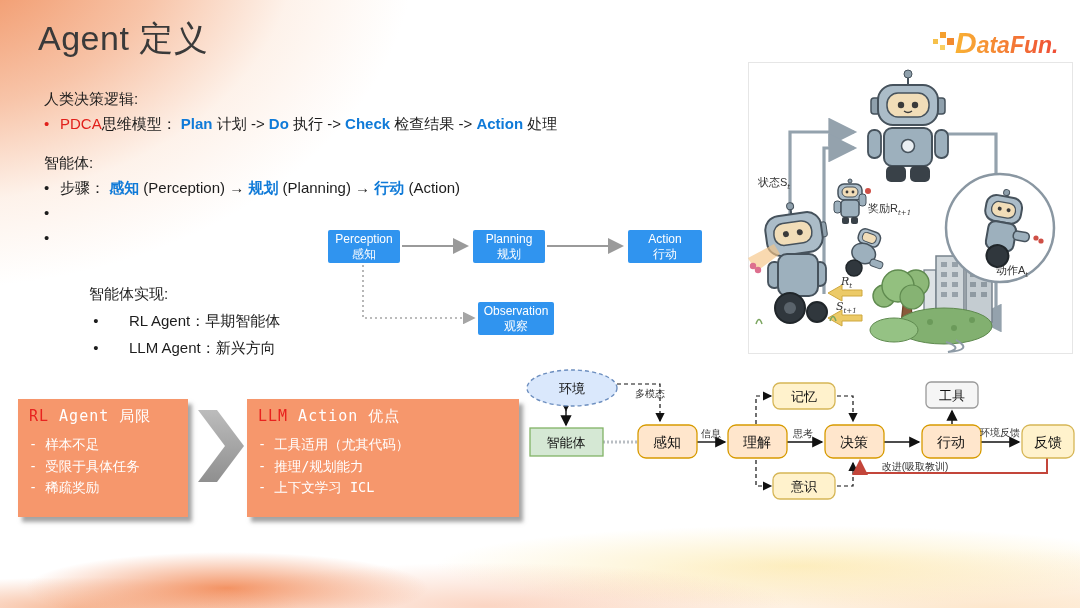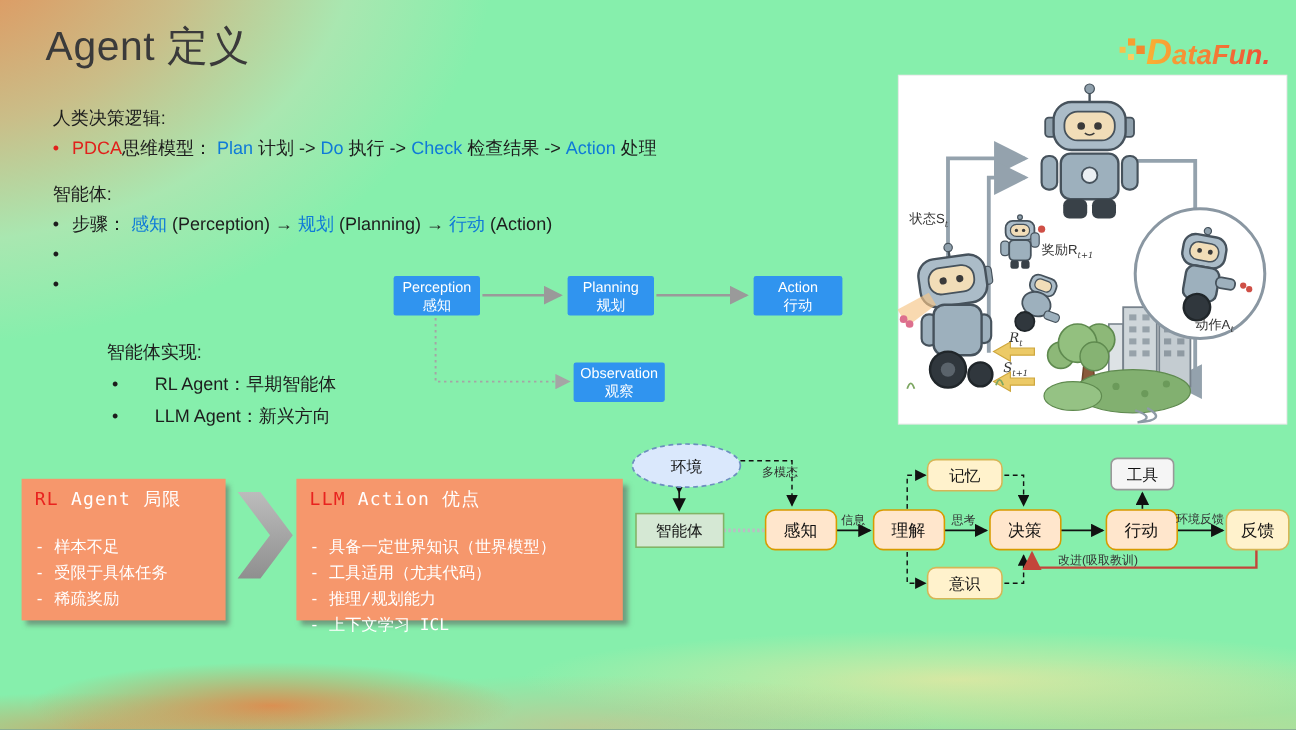--- a/index.html
+++ b/index.html
@@ -1,41 +1,41 @@
 <!DOCTYPE html>
 <html><head>
 <meta charset="utf-8">
 <style>
   html,body{margin:0;padding:0;background:#888;}
-  .slide{position:relative;width:1080px;height:608px;background:#86efac;overflow:hidden;
+  .slide{position:relative;width:1080px;height:608px;background:#ffffff;overflow:hidden;
          font-family:"Liberation Sans","DejaVu Sans",sans-serif;color:#1d1d1d;}
   .corner{position:absolute;left:0;top:0;width:640px;height:370px;pointer-events:none;
     background:radial-gradient(600px 430px at -10% -15%, rgba(238,128,72,.96) 0%, rgba(243,160,115,.62) 38%,
                rgba(250,212,186,.30) 60%, rgba(255,255,255,0) 80%);}
   .waves{position:absolute;left:0;right:0;bottom:0;height:100px;pointer-events:none;background:
     radial-gradient(280px 50px at 21% 80%, rgba(240,118,58,.78), rgba(240,118,58,0) 72%),
     radial-gradient(430px 62px at 45% 98%, rgba(246,162,122,.45), rgba(246,162,122,0) 70%),
     radial-gradient(520px 58px at 74% 58%, rgba(252,230,160,.65), rgba(252,230,160,0) 70%),
     radial-gradient(720px 85px at 92% 100%, rgba(250,192,122,.38), rgba(250,192,122,0) 70%),
     radial-gradient(320px 44px at 7% 100%, rgba(240,130,70,.55), rgba(240,130,70,0) 70%);}
   .title{position:absolute;left:38px;top:16px;font-size:34px;color:#3a3a3a;letter-spacing:.5px;}
   .logo{position:absolute;left:930px;top:22px;}
   .sec{position:absolute;font-size:15px;line-height:25px;color:#1d1d1d;}
   .sec1{left:44px;top:86px;}
   .sec2{left:44px;top:150px;}
   .sec3{left:50px;top:280px;line-height:27px;margin-left:39px;}
   .brow{display:flex;align-items:baseline;}
   .brow .b{width:16px;flex:0 0 16px;}
   .brow.wide .b{width:14px;flex:0 0 14px;margin-right:26px;text-align:center;}
   .red{color:#e1201b;}
-  .blue{color:#0f7ad8;}
+  .blue{color:#0f7ad8;font-weight:bold;}
   .obox{position:absolute;width:148px;background:#f6976c;color:#ffffff;
         box-shadow:4px 5px 4px rgba(90,90,90,.55);padding:8px 11px 10px 11px;
         font-family:"DejaVu Sans Mono","Liberation Mono",monospace;}
-  .obox .ot{font-size:15px;margin-bottom:20px;letter-spacing:1px;}
+  .obox .ot{font-size:15px;margin-bottom:8px;letter-spacing:1px;}
   .obox ul{list-style:none;margin:0;padding:0;font-size:13.5px;line-height:21.5px;}
   .obox .red{color:#e8231f;}
   .chev{position:absolute;left:197px;top:409px;}
   svg text{font-family:"Liberation Sans","DejaVu Sans",sans-serif;}
   .serif{font-family:"DejaVu Serif","Liberation Serif",serif;font-style:italic;}
 </style>
 </head>
 <body>
 
 <div class="slide">
@@ -296,21 +296,20 @@
             <stop offset="1" stop-color="#8f8f8f"></stop>
           </linearGradient>
         </defs>
       <polygon points="1,1 20,1 47,37 20,73 1,73 28,37" fill="url(#lg-chev)"></polygon>
     </svg>
   </div>
 
   <div class="obox" style="left:247px;top:399px;width:250px;height:100px;">
     <div class="ot"><span class="red">LLM</span><span> Action 优点</span></div>
     <ul>
-      <li>- 具备一定世界知识（世界模型）</li>
       <li>- 工具适用（尤其代码）</li>
       <li>- 推理/规划能力</li>
       <li>- 上下文学习 ICL</li>
     </ul>
   </div>
 
   <svg style="position:absolute;left:515px;top:362px;" width="565" height="148" viewBox="0 0 565 148">
     <defs>
       <marker id="fm-blk" markerWidth="9" markerHeight="8" refX="7" refY="4" orient="auto">
         <path d="M0,0 L8,4 L0,8 Z" fill="#111"></path>

